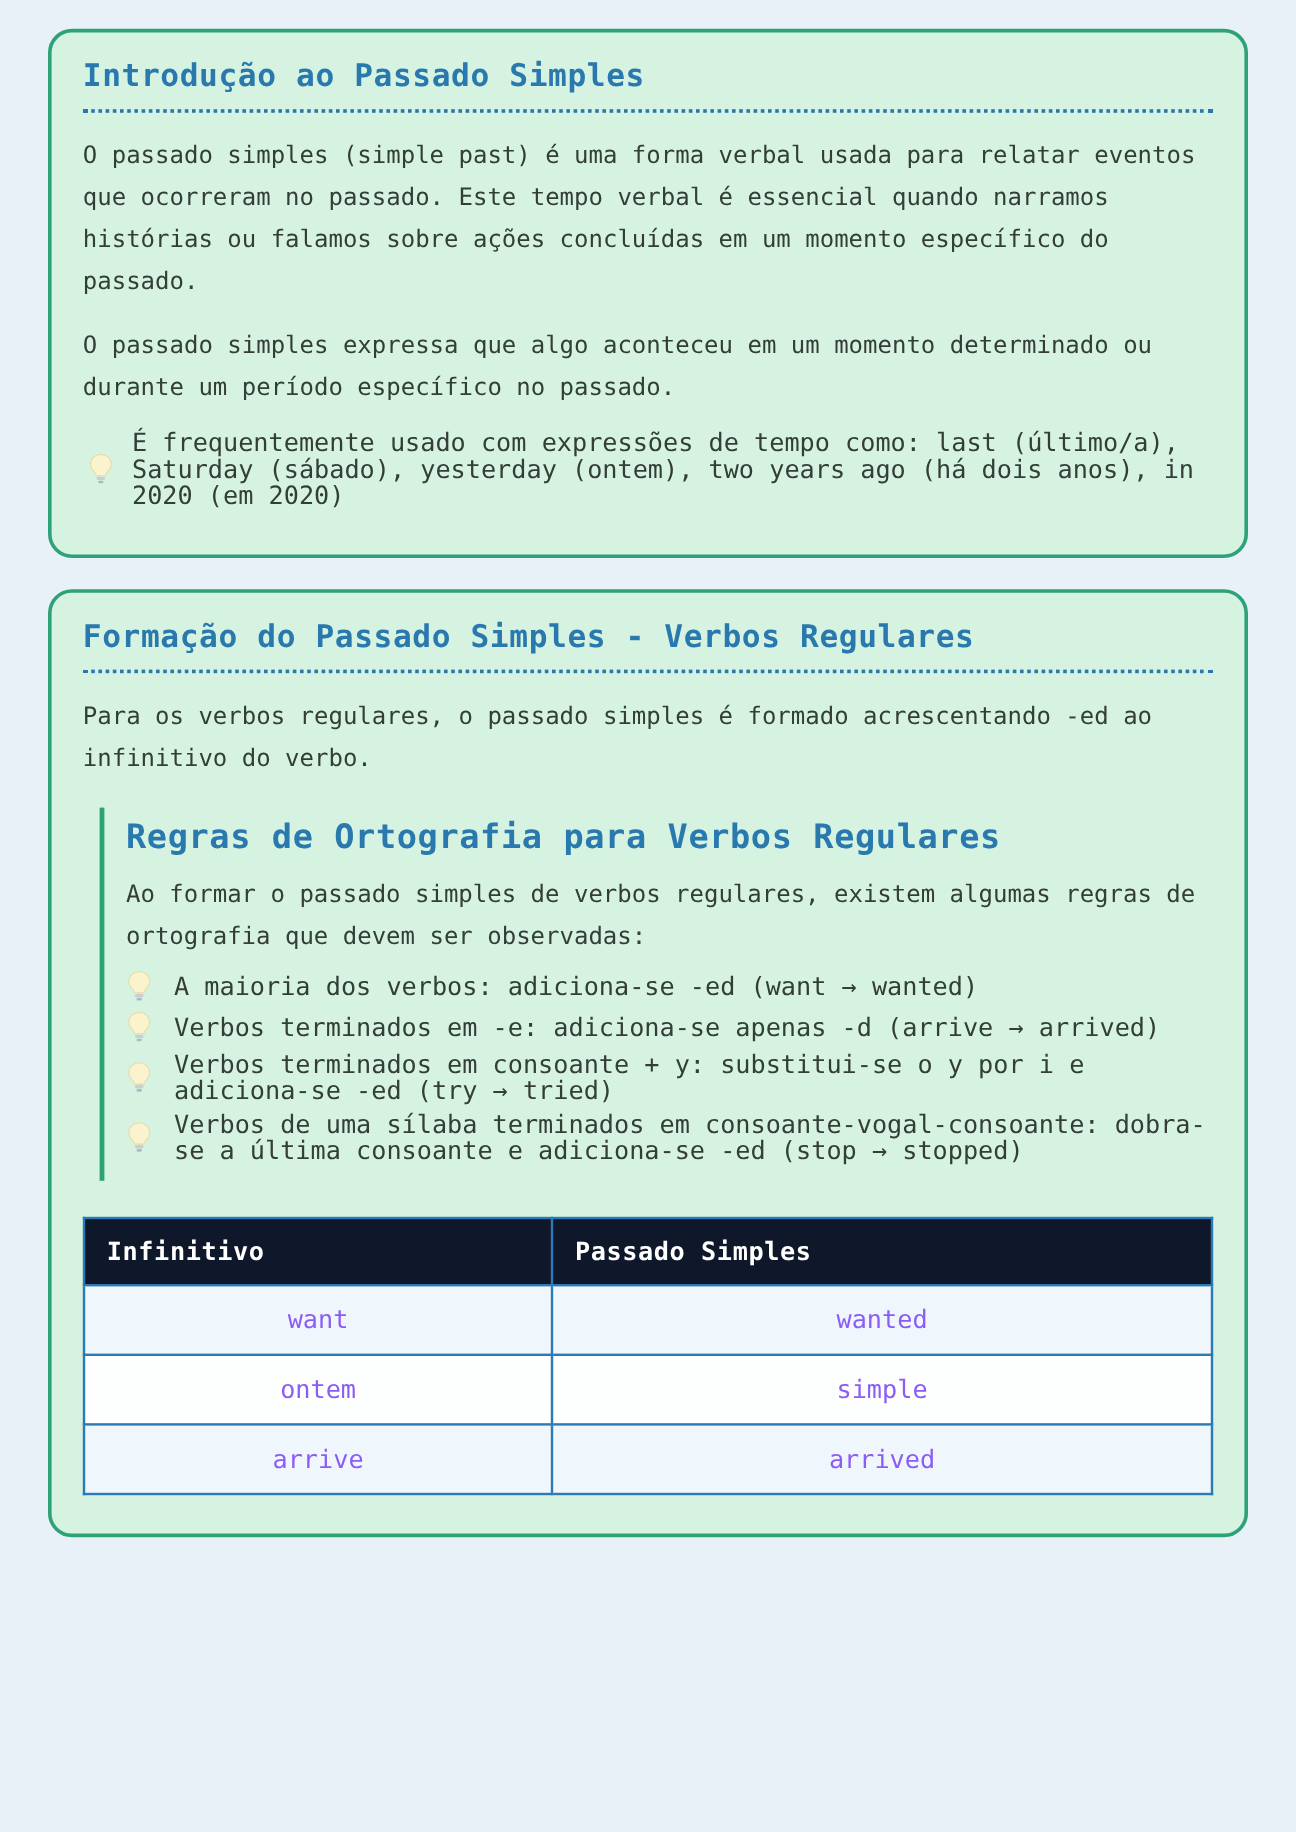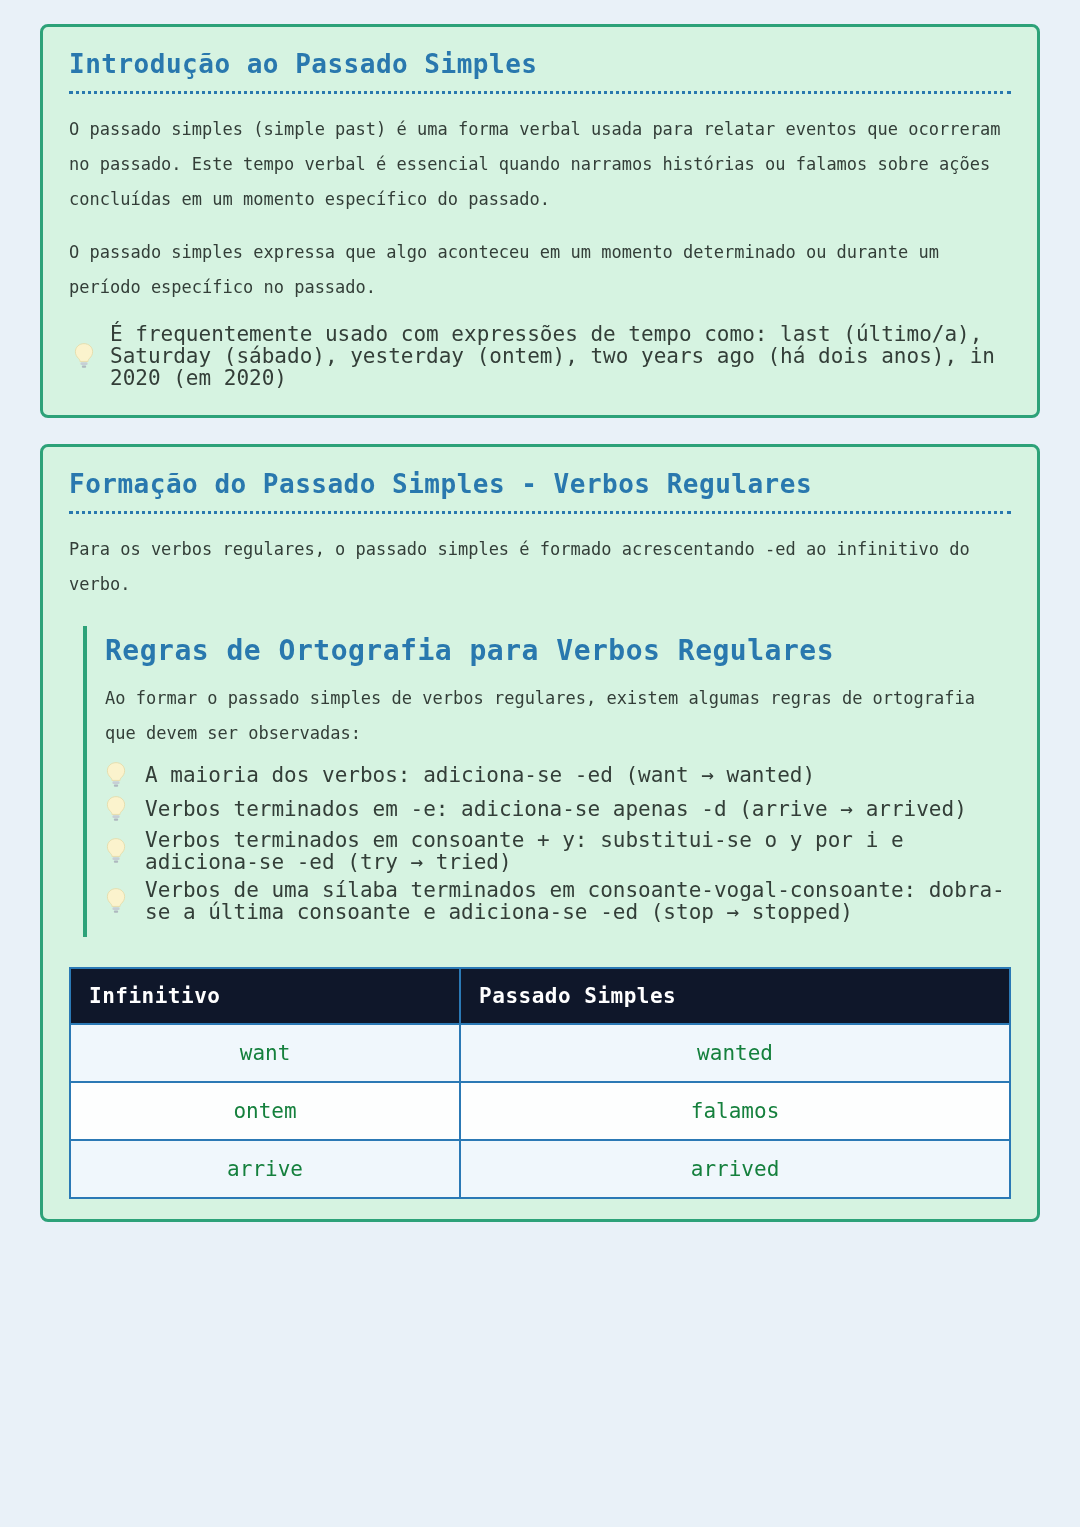--- a/index.html
+++ b/index.html
@@ -20,37 +20,37 @@
     text-align: center;
     color: #2fa263;
     font-size: 36px;
     font-weight: bold;
     letter-spacing: 2.5px;
     margin: 32px 0 42px 0;
   }
   .card {
     background: #d6f3e1;
     border: 3px solid #2da279;
-    border-radius: 8px;
-    padding: 22px 26px 20px 26px;
+    border-radius: 20px;
+    padding: 22px 26px 32px 26px;
     margin-bottom: 26px;
     box-sizing: border-box;
   }
   .card h2 {
     color: #2978ae;
     font-size: 26px;
     font-weight: bold;
     letter-spacing: 0.5px;
     margin: 0 0 0 0;
     padding-bottom: 12px;
     border-bottom: 3px dotted #2978ae;
   }
   .card p {
     color: #333e38;
-    font-size: 17px;
+    font-size: 20px;
     line-height: 35px;
     margin: 18px 0;
   }
   .tip {
     display: flex;
     align-items: center;
     gap: 15px;
     margin: 14px 0 6px 4px;
   }
   .tip .tip-text {
@@ -93,21 +93,21 @@
     color: #ffffff;
     font-size: 21px;
     font-weight: bold;
     text-align: left;
     padding: 15px 18px;
     border: 2px solid #2b79b5;
     letter-spacing: 0.5px;
   }
   table.verbs-table th:first-child { width: 41.5%; }
   table.verbs-table td {
-    color: #15803d;
+    color: #8b5cf6;
     font-size: 21px;
     text-align: center;
     padding: 16px 12px;
     border: 2px solid #2b79b5;
     background: #ffffff;
   }
   table.verbs-table tbody tr:nth-child(odd) td { background: #f0f7fc; }
   table.verbs-table tbody tr:nth-child(even) td { background: #fdfefe; }
 </style>
 </head>
@@ -182,21 +182,21 @@
           <th>Passado Simples</th>
         </tr>
       </thead>
       <tbody>
         <tr>
           <td>want</td>
           <td>wanted</td>
         </tr>
         <tr>
           <td>ontem</td>
-          <td>falamos</td>
+          <td>simple</td>
         </tr>
         <tr>
           <td>arrive</td>
           <td>arrived</td>
         </tr>
       </tbody>
     </table>
   </section>
 
 </div>

